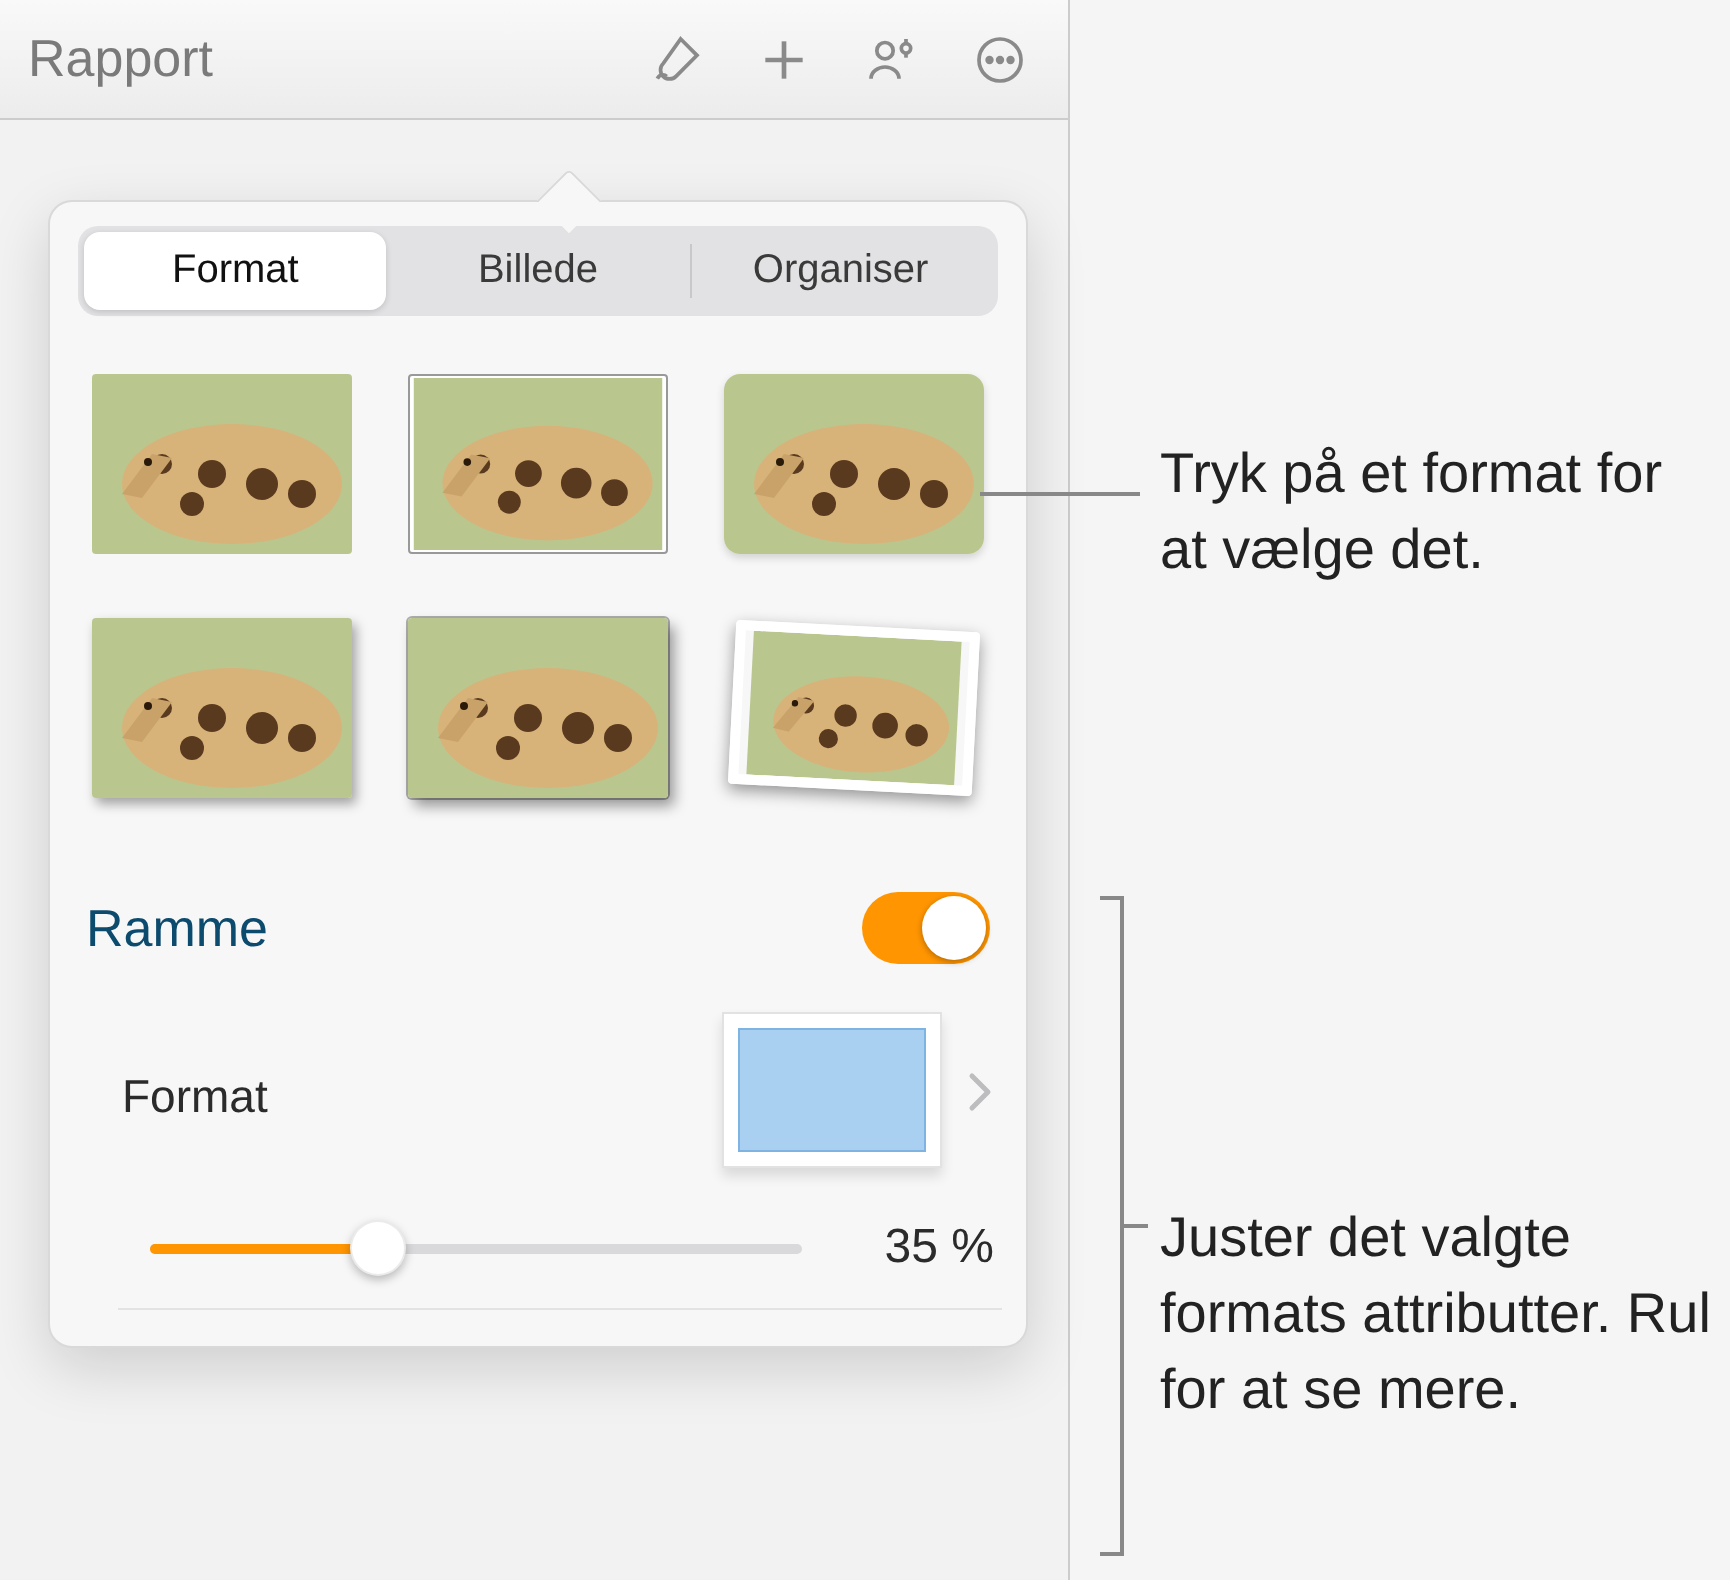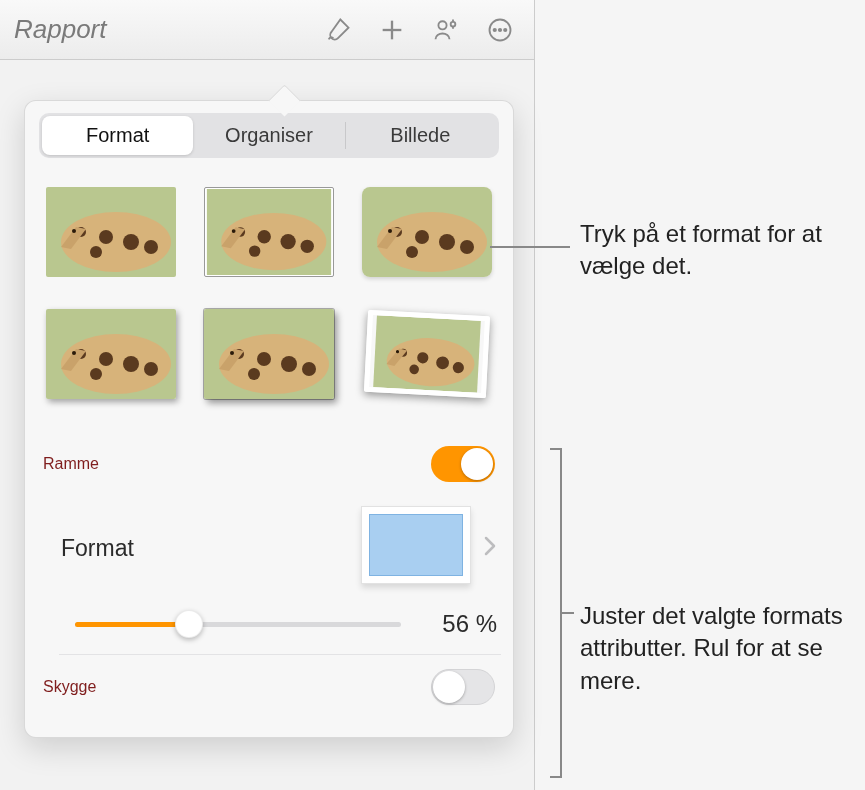--- a/index.html
+++ b/index.html
@@ -21,21 +21,20 @@
       position: relative;
     }
     .app-toolbar {
       height: 60px;
       background: linear-gradient(#f9f9f9, #ececec);
       border-bottom: 1px solid #ccc;
       display: flex;
       align-items: center;
       padding: 0 14px;
       gap: 14px;
-      font-style: italic;
     }
     .toolbar-title {
       font-size: 26px;
       color: #7a7a7a;
       font-weight: 400;
       margin-right: auto;
     }
     .toolbar-icon {
       width: 40px;
       height: 40px;
@@ -138,22 +137,22 @@
       box-shadow: 0 3px 8px rgba(0,0,0,0.4);
       width: 122px; height: 82px;
     }
 
     .row {
       display: flex;
       align-items: center;
       padding: 14px 4px;
     }
     .row-label {
-      font-size: 16px;
-      color: #7f1d1d;
+      font-size: 26px;
+      color: #0c4a6e;
       flex: 1;
     }
     .sub-section {
       padding-left: 22px;
       padding-right: 2px;
     }
     .sub-row {
       display: flex;
       align-items: center;
       padding: 10px 0;
@@ -243,21 +242,21 @@
     }
     .divider {
       border: 0;
       border-top: 1px solid #e3e3e5;
       margin: 6px -2px 0 20px;
     }
 
     
     .annot {
       position: absolute;
-      font-size: 24px;
+      font-size: 28px;
       color: #222;
       line-height: 1.35;
     }
     .annot-line {
       position: absolute;
       background: #888;
     }
     .bracket {
       position: absolute;
       border-right: 2px solid #888;
@@ -310,22 +309,22 @@
         <circle cx="7.5" cy="12" r="1" fill="currentColor"></circle>
         <circle cx="12" cy="12" r="1" fill="currentColor"></circle>
         <circle cx="16.5" cy="12" r="1" fill="currentColor"></circle>
       </svg>
     </span>
   </div>
 
   <div class="popover">
     <div class="segmented">
       <div class="segmented-item active">Format</div>
+      <div class="segmented-item">Billede</div>
       <div class="segmented-item">Organiser</div>
-      <div class="segmented-item">Billede</div>
     </div>
 
     <div class="styles-grid">
       <div class="style-thumb variant-1">
           <div class="img">
             <svg class="giraffe-svg" viewBox="0 0 130 90">
               <rect width="130" height="90" fill="#b9c78f"></rect>
               <ellipse cx="70" cy="55" rx="55" ry="30" fill="#d7b37a"></ellipse>
               <circle cx="35" cy="45" r="5" fill="#5a3a1f"></circle>
               <circle cx="60" cy="50" r="7" fill="#5a3a1f"></circle>
@@ -435,32 +434,26 @@
           </span>
         </div>
       </div>
 
       <div class="sub-row">
         <div class="slider">
           <div class="slider-track"></div>
           <div class="slider-fill" style="width:35%;"></div>
           <div class="slider-knob" style="left:35%;"></div>
         </div>
-        <span class="value-text">56 %</span>
+        <span class="value-text">35 %</span>
       </div>
     </div>
 
     <hr class="divider">
 
-    <div class="row">
-      <span class="row-label">Skygge</span>
-      <div class="switch off">
-          <div class="knob"></div>
-        </div>
-    </div>
   </div>
 </div>
 
 <div class="annot-line" style="top:246px; left:490px; width:80px; height:2px;"></div>
 <div class="annot" style="top:218px; left:580px; width:270px;">Tryk på et format for at vælge det.</div>
 
 <div class="bracket" style="top:448px; left:552px; height:330px; width:10px;"></div>
 <div class="annot-line" style="top:612px; left:562px; width:12px; height:2px;"></div>
 <div class="annot" style="top:600px; left:580px; width:280px;">Juster det valgte formats attributter. Rul for at se mere.</div>
 

